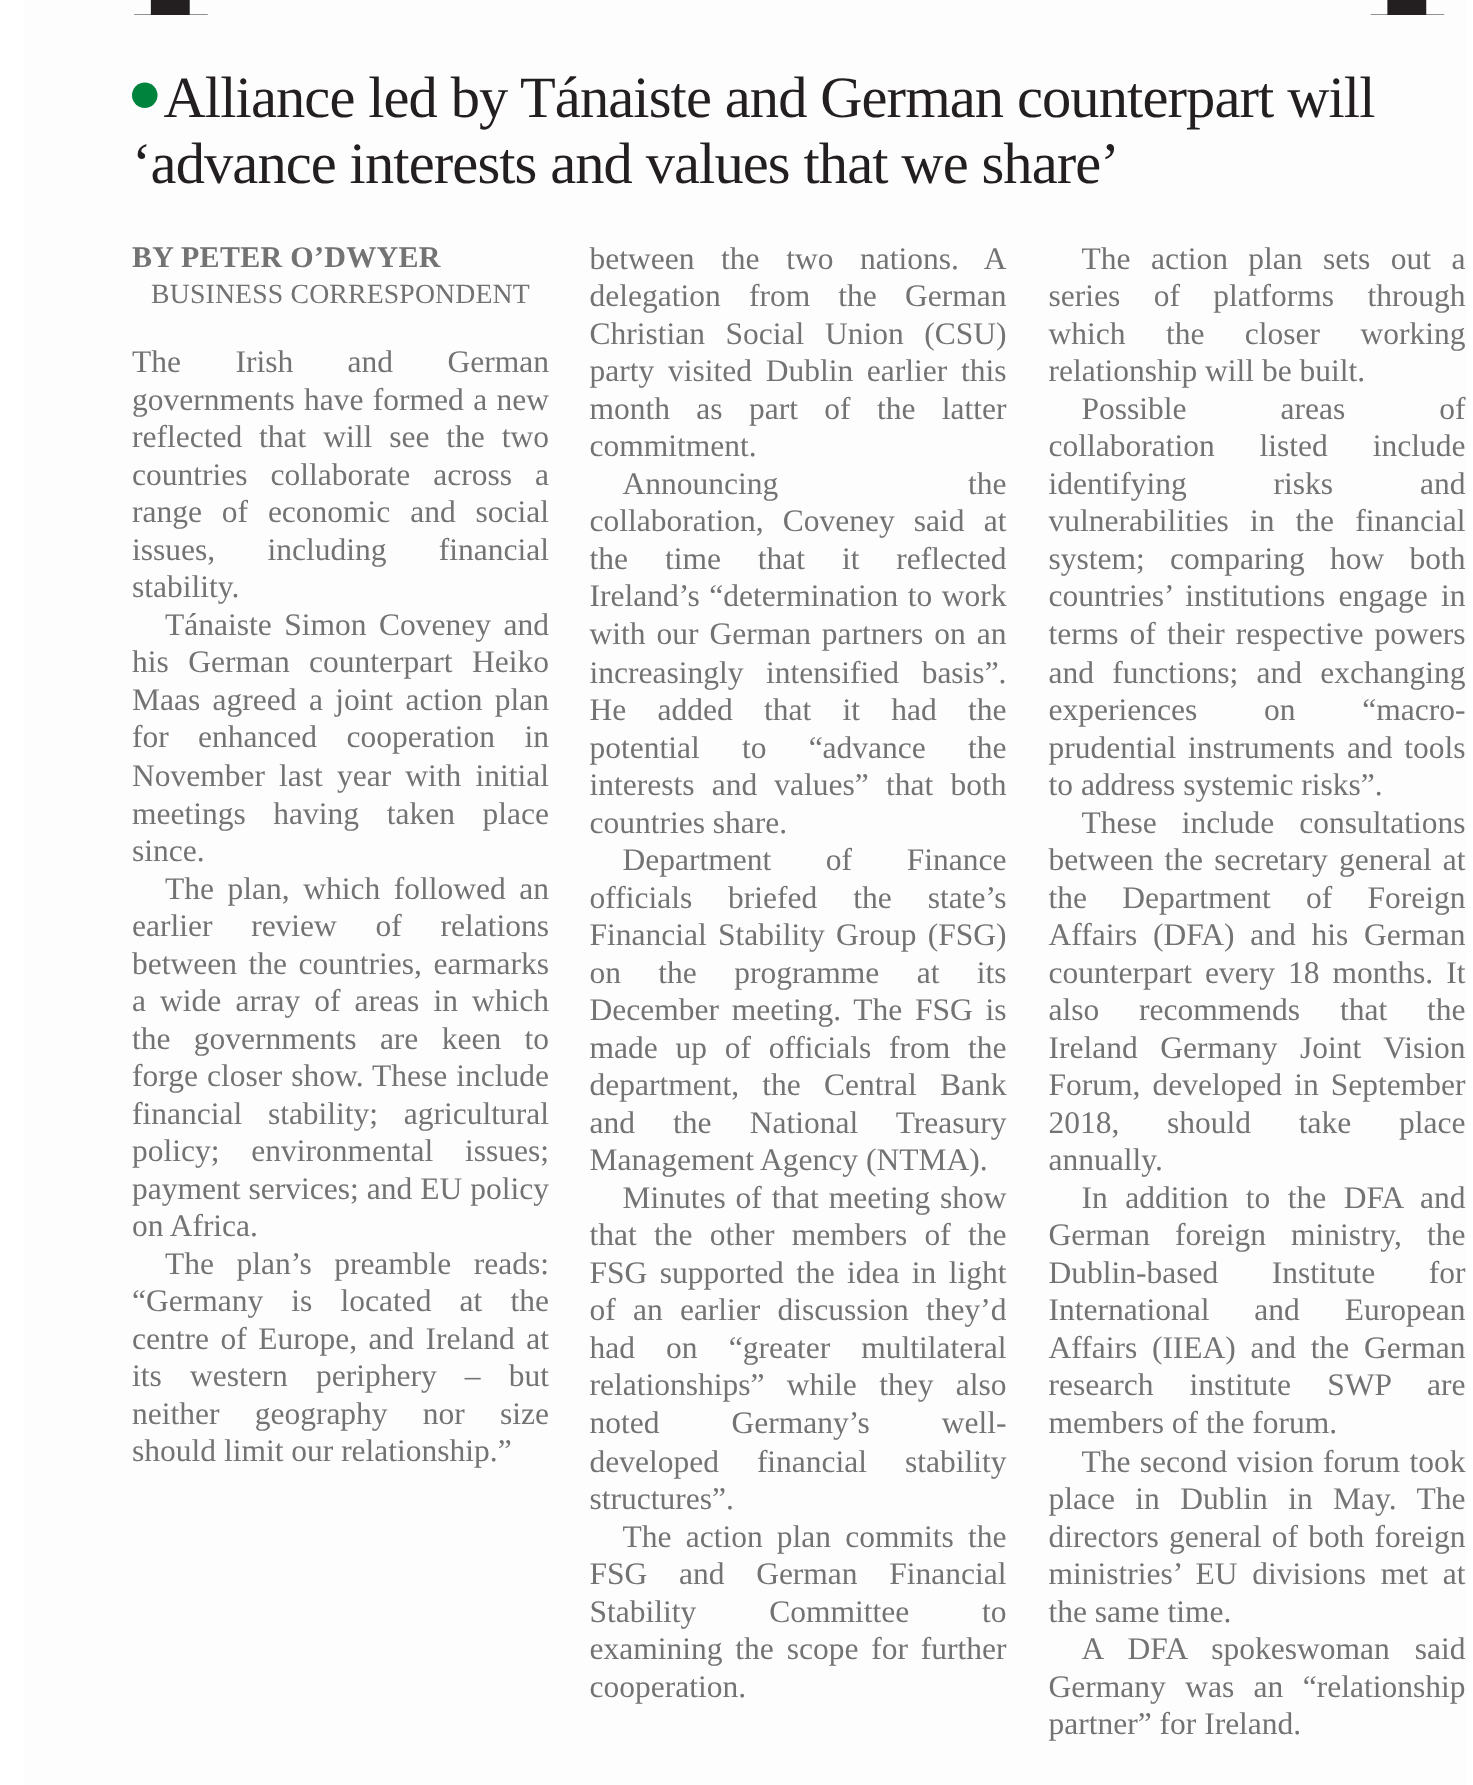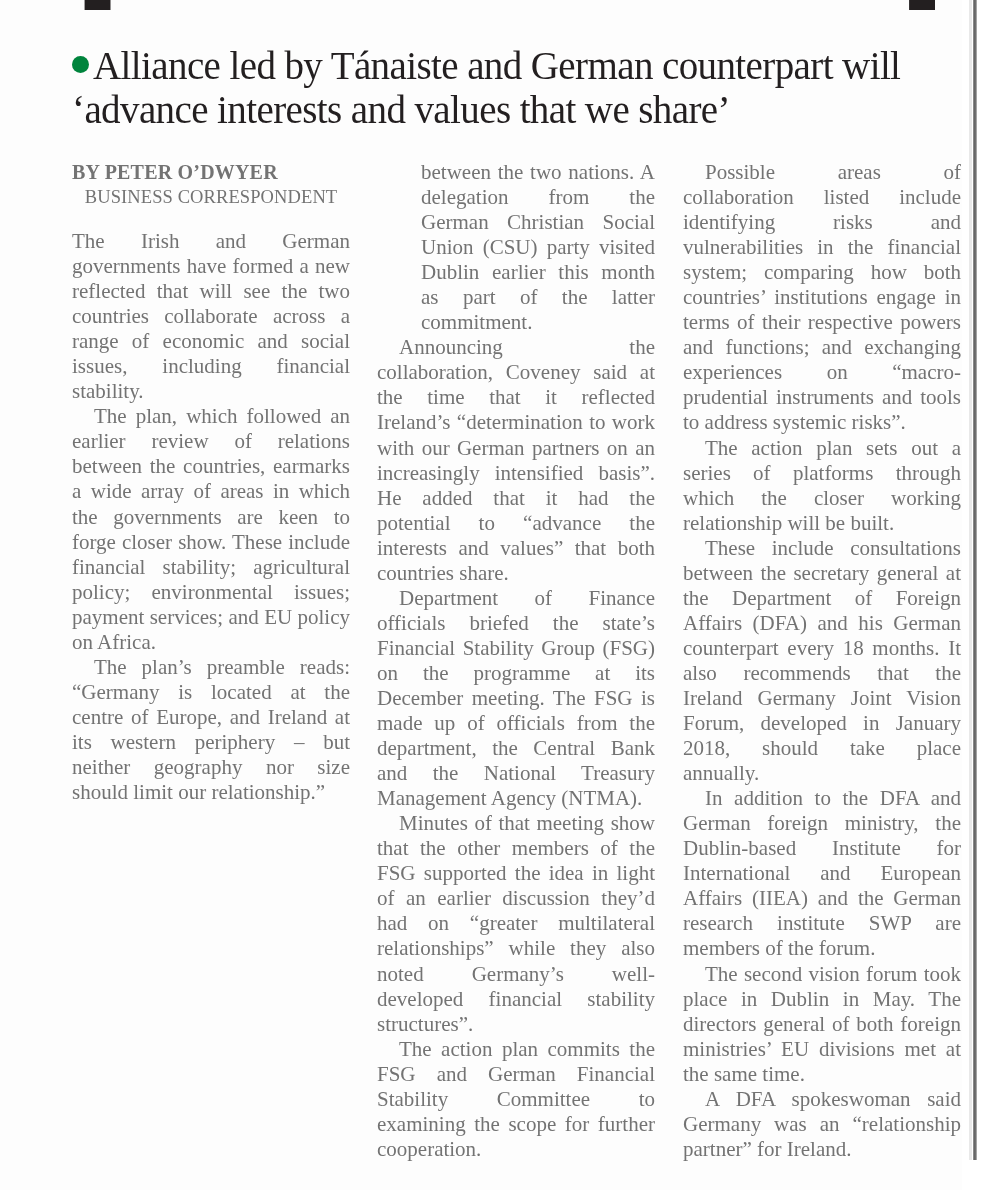--- a/index.html
+++ b/index.html
@@ -10,21 +10,21 @@
     body {
       width: 982px;
       height: 1190px;
       position: relative;
       overflow: hidden;
       font-family: "DejaVu Serif", "Liberation Serif", serif;
       color: #231f20;
     }
     .page {
       position: absolute;
-      left: 0; top: 0;
+      left: 16px; top: 0;
       width: 936px; height: 1190px;
       background: #fdfdfd;
       padding-left: 26px;
     }
     
     .edge-rule {
       position: absolute;
       left: 973px; top: 0;
       width: 4px; height: 1160px;
       background: linear-gradient(to right, #9a9a9a, #555 50%, #bdbdbd);
@@ -91,21 +91,20 @@
     }
     .column p {
       margin: 0;
       text-indent: 22px;
     }
     .column p.first {
       text-indent: 0;
     }
     .column p.cont {
       text-indent: 0;
-      margin-left: 44px;
     }
   </style>
 </head>
 <body>
 
 <div class="page">
 
   <div class="edge-rule-light"></div>
   <div class="edge-rule"></div>
 
@@ -116,34 +115,35 @@
   </div>
 
   <div class="standfirst">
     <span class="bullet" id="standfirst-bullet" style="background: rgb(0, 132, 61);"></span><span>Alliance led by Tánaiste and German counterpart will ‘advance interests and values that we share’</span>
   </div>
 
   <div class="column col-1">
     <div class="byline-name">BY PETER O’DWYER</div>
     <div class="byline-role">BUSINESS CORRESPONDENT</div>
     <p class="first">The Irish and German governments have formed a new reflected that will see the two countries collaborate across a range of economic and social issues, including financial stability.</p>
+    <p>Tánaiste Simon Coveney and his German counterpart Heiko Maas agreed a joint action plan for enhanced cooperation in November last year with initial meetings having taken place since.</p>
     <p>The plan, which followed an earlier review of relations between the countries, earmarks a wide array of areas in which the governments are keen to forge closer show. These include financial stability; agricultural policy; environmental issues; payment services; and EU policy on Africa.</p>
     <p>The plan’s preamble reads: “Germany is located at the centre of Europe, and Ireland at its western periphery – but neither geography nor size should limit our relationship.”</p>
   </div>
 
   <div class="column col-2">
     <p class="cont">between the two nations. A delegation from the German Christian Social Union (CSU) party visited Dublin earlier this month as part of the latter commitment.</p>
     <p>Announcing the collaboration, Coveney said at the time that it reflected Ireland’s “determination to work with our German partners on an increasingly intensified basis”. He added that it had the potential to “advance the interests and values” that both countries share.</p>
     <p>Department of Finance officials briefed the state’s Financial Stability Group (FSG) on the programme at its December meeting. The FSG is made up of officials from the department, the Central Bank and the National Treasury Management Agency (NTMA).</p>
     <p>Minutes of that meeting show that the other members of the FSG supported the idea in light of an earlier discussion they’d had on “greater multilateral relationships” while they also noted Germany’s well-developed financial stability structures”.</p>
     <p>The action plan commits the FSG and German Financial Stability Committee to examining the scope for further cooperation.</p>
   </div>
 
   <div class="column col-3">
+    <p>The action plan sets out a series of platforms through which the closer working relationship will be built.</p>
     <p>Possible areas of collaboration listed include identifying risks and vulnerabilities in the financial system; comparing how both countries’ institutions engage in terms of their respective powers and functions; and exchanging experiences on “macro-prudential instruments and tools to address systemic risks”.</p>
-    <p>The action plan sets out a series of platforms through which the closer working relationship will be built.</p>
-    <p>These include consultations between the secretary general at the Department of Foreign Affairs (DFA) and his German counterpart every 18 months. It also recommends that the Ireland Germany Joint Vision Forum, developed in January 2018, should take place annually.</p>
+    <p>These include consultations between the secretary general at the Department of Foreign Affairs (DFA) and his German counterpart every 18 months. It also recommends that the Ireland Germany Joint Vision Forum, developed in September 2018, should take place annually.</p>
     <p>In addition to the DFA and German foreign ministry, the Dublin-based Institute for International and European Affairs (IIEA) and the German research institute SWP are members of the forum.</p>
     <p>The second vision forum took place in Dublin in May. The directors general of both foreign ministries’ EU divisions met at the same time.</p>
     <p>A DFA spokeswoman said Germany was an “relationship partner” for Ireland.</p>
   </div>
 
 </div>
 
 </body></html>

